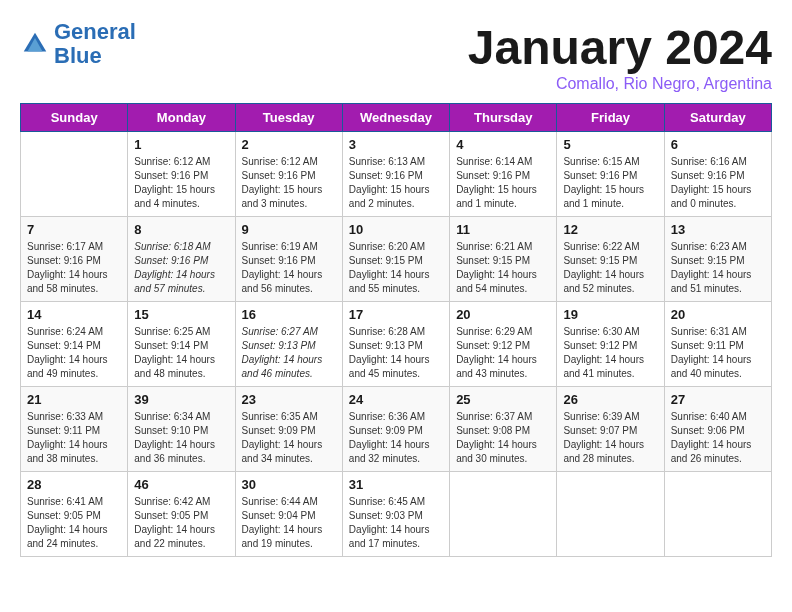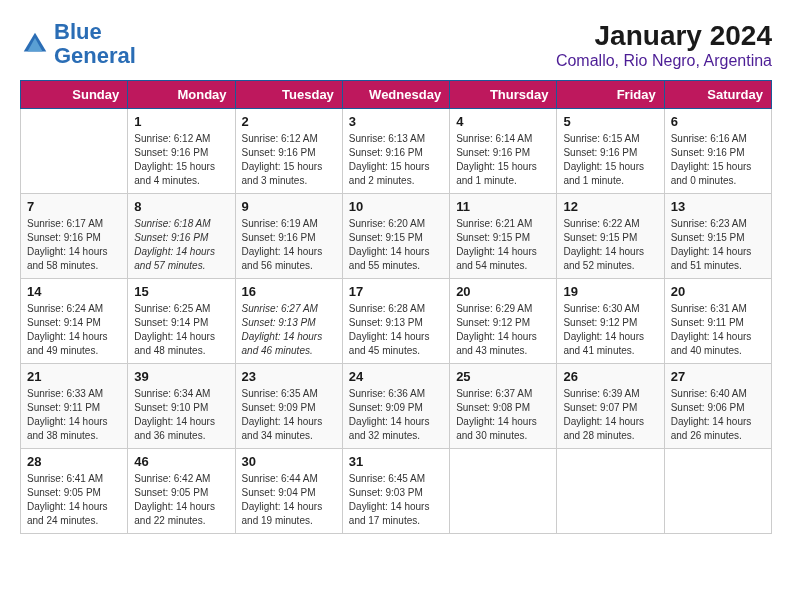--- a/index.html
+++ b/index.html
@@ -31,37 +31,37 @@
     }
     .logo-icon {
       width: 30px;
       height: 30px;
       margin-right: 4px;
     }
     .title-block {
       text-align: right;
     }
     .month-title {
-      font-size: 28px;
+      font-size: 48px;
       font-weight: bold;
       color: #1a1a1a;
     }
     .subtitle {
       font-size: 16px;
-      color: #4c1d95;
+      color: #8b5cf6;
     }
     .calendar {
       width: 100%;
       border-collapse: collapse;
       border: 1px solid #ccc;
     }
     .calendar th {
-      background-color: #be185d;
+      background-color: #a21caf;
       color: #fff;
-      text-align: right;
+      text-align: center;
       padding: 6px 8px;
       font-size: 13px;
       border: 1px solid #1a5a9a;
     }
     .calendar td {
       vertical-align: top;
       border: 1px solid #ccc;
       padding: 5px 6px;
       width: calc(100% / 7);
       min-height: 80px;
@@ -89,22 +89,22 @@
 </head>
 <body>
 
 <div class="header">
   <div class="logo">
     <svg class="logo-icon" viewBox="0 0 40 40">
       <polygon points="20,5 35,30 5,30" fill="#2a6db5"></polygon>
       <polygon points="20,12 30,30 10,30" fill="#5a9fd4"></polygon>
     </svg>
     <div class="logo-text">
+      <div><span>General</span></div>
       <div><span style="color:#2a6db5">Blue</span></div>
-      <div><span>General</span></div>
     </div>
   </div>
   <div class="title-block">
     <div class="month-title">January 2024</div>
     <div class="subtitle">Comallo, Rio Negro, Argentina</div>
   </div>
 </div>
 
 <table class="calendar">
   <thead>

